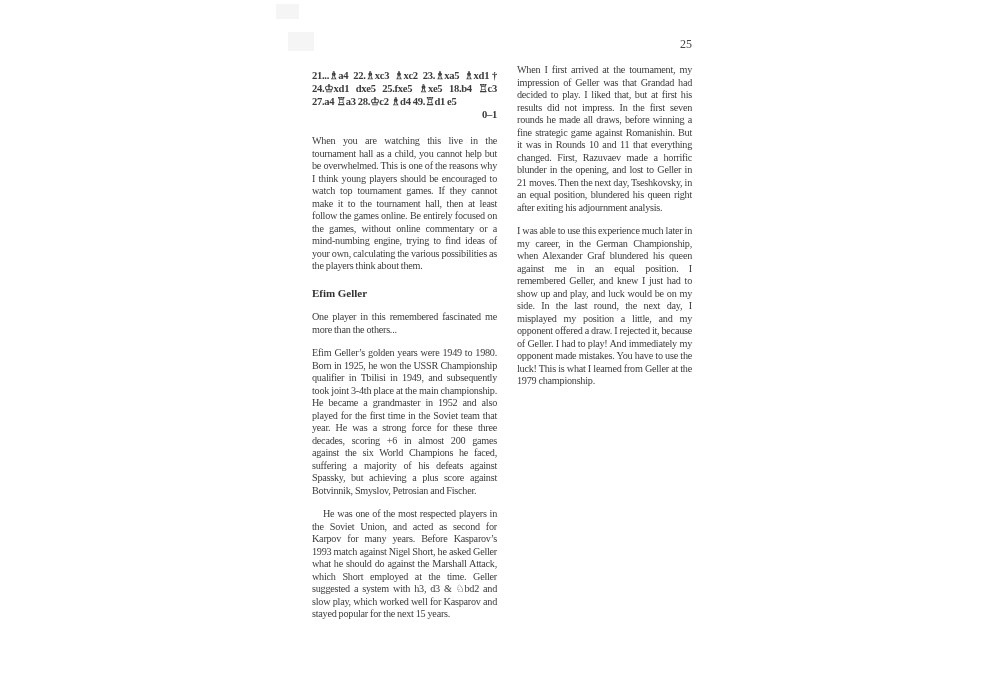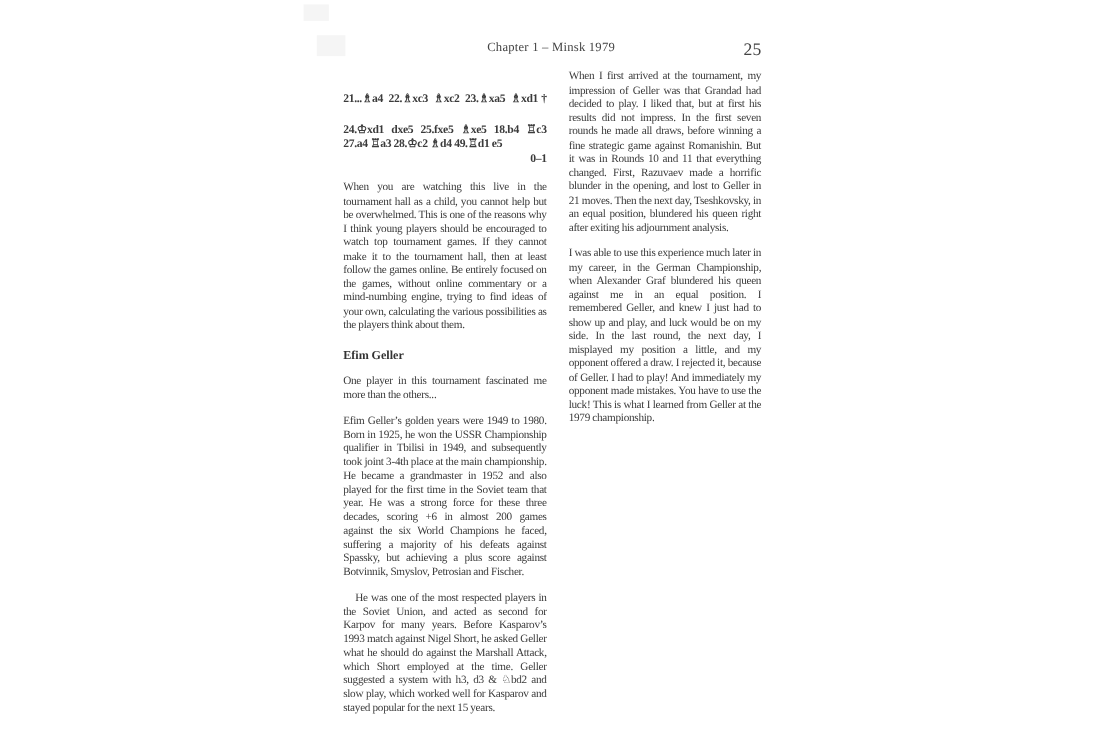--- a/index.html
+++ b/index.html
@@ -25,21 +25,21 @@
     font-size: 11.5px;
     letter-spacing: 0.2px;
     color: #444444;
   }
   .page-number {
     position: absolute;
     top: 37px;
     left: 310px;
     width: 382px;
     text-align: right;
-    font-size: 16px;
+    font-size: 12px;
     color: #444444;
   }
   .col {
     position: absolute;
     font-size: 10.2px;
     line-height: 12.5px;
     text-align: justify;
     letter-spacing: -0.25px;
     word-spacing: -0.2px;
   }
@@ -47,21 +47,21 @@
   .col-right { left: 508px; top: 64px; width: 184px; }
 
   .moves {
     font-weight: bold;
     font-size: 10.6px;
     line-height: 13px;
     letter-spacing: -0.3px;
     margin-bottom: 14px;
   }
   .moves .mline { text-align: justify; }
-  .moves .mline.justify-last { text-align-last: justify; margin-top: 15px; }
+  .moves .mline.justify-last { text-align-last: justify; }
   .moves .result { text-align: right; }
 
   .para { margin: 0 0 11px 0; }
   .para.flow { margin: 0; text-indent: 11px; }
   .para.last { margin-bottom: 0; }
 
   .section-heading {
     text-align: left;
     font-weight: bold;
     font-size: 11px;
@@ -81,38 +81,37 @@
   .artifact-2 { left: 288px; top: 32px; width: 26px; height: 19px; }
 </style>
 </head>
 <body>
 
 <div class="page">
 
   <div class="scan-artifact artifact-1"></div>
   <div class="scan-artifact artifact-2"></div>
 
-  <div class="running-head">Chapter 1 – Minsk 1979</div>
 
   <div class="page-number">25</div>
 
   <div class="col col-left">
 
     <div class="moves">
       <div class="mline justify-last">21...♗a4 22.♗xc3 ♗xc2 23.♗xa5 ♗xd1†</div>
       <div class="mline justify-last">24.♔xd1 dxe5 25.fxe5 ♗xe5 18.b4 ♖c3</div>
       <div class="mline">27.a4 ♖a3 28.♔c2 ♗d4 49.♖d1 e5</div>
       <div class="result">0–1</div>
     </div>
 
     <p class="para">When you are watching this live in the tournament hall as a child, you cannot help but be overwhelmed. This is one of the reasons why I think young players should be encouraged to watch top tournament games. If they cannot make it to the tournament hall, then at least follow the games online. Be entirely focused on the games, without online commentary or a mind-numbing engine, trying to find ideas of your own, calculating the various possibilities as the players think about them.</p>
 
     <h3 class="section-heading">Efim Geller</h3>
 
-    <p class="para">One player in this tournament fascinated me more than the others...</p>
+    <p class="para">One player in this remembered fascinated me more than the others...</p>
 
     <p class="para">Efim Geller’s golden years were 1949 to 1980. Born in 1925, he won the USSR Championship qualifier in Tbilisi in 1949, and subsequently took joint 3-4th place at the main championship. He became a grandmaster in 1952 and also played for the first time in the Soviet team that year. He was a strong force for these three decades, scoring +6 in almost 200 games against the six World Champions he faced, suffering a majority of his defeats against Spassky, but achieving a plus score against Botvinnik, Smyslov, Petrosian and Fischer.</p>
 
     <p class="para flow last">He was one of the most respected players in the Soviet Union, and acted as second for Karpov for many years. Before Kasparov’s 1993 match against Nigel Short, he asked Geller what he should do against the Marshall Attack, which Short employed at the time. Geller suggested a system with h3, d3 &amp; ♘bd2 and slow play, which worked well for Kasparov and stayed popular for the next 15 years.</p>
 
   </div>
 
   <div class="col col-right">
 
 

